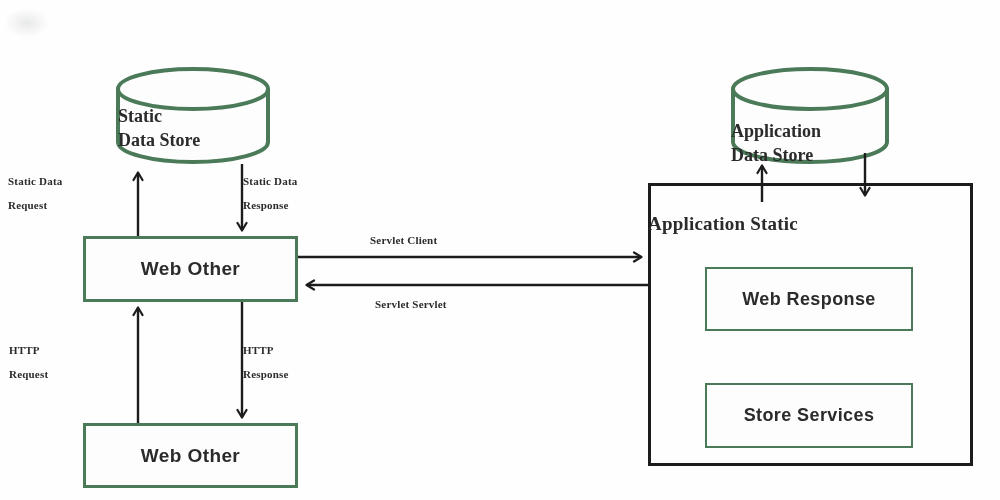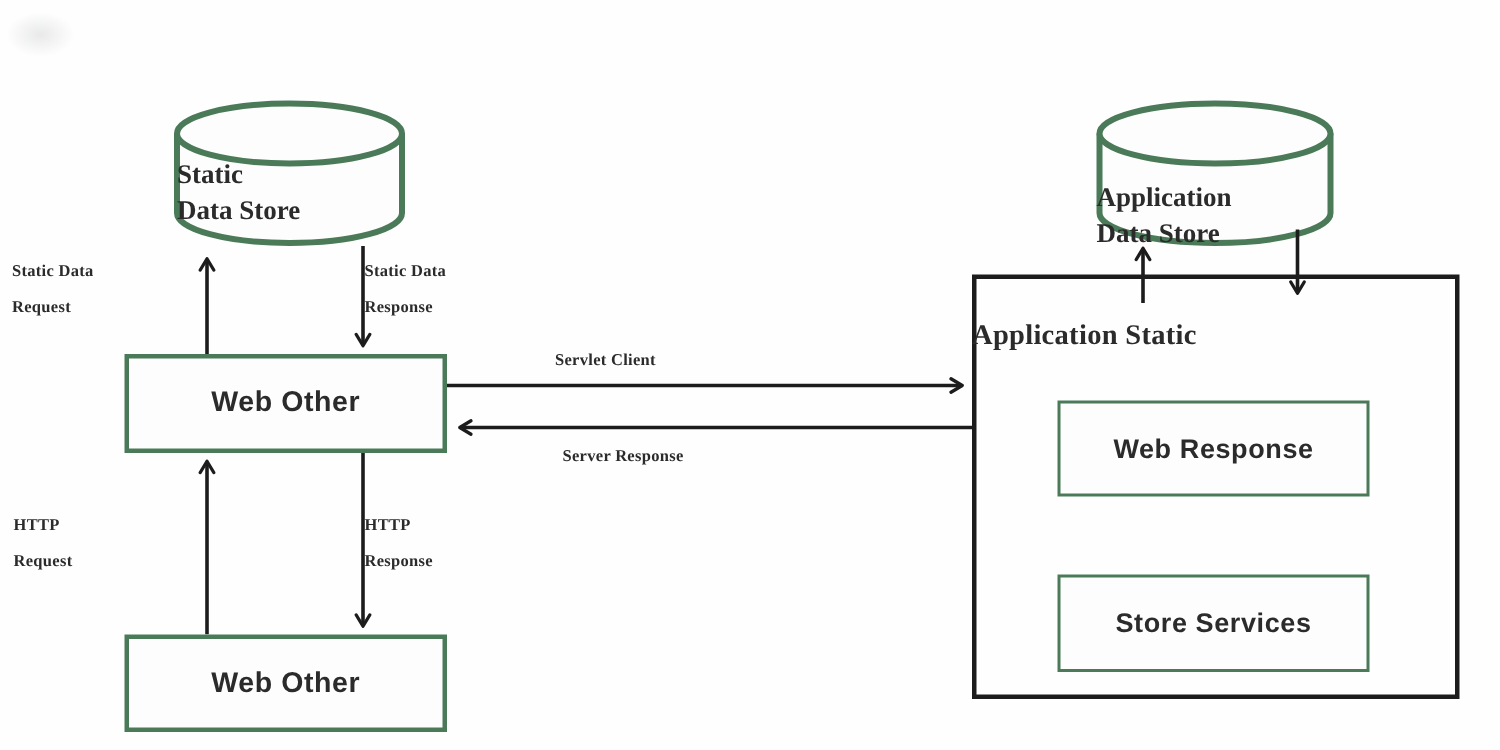--- a/index.html
+++ b/index.html
@@ -134,15 +134,15 @@
   </div>
   <div class="edge-label" style="left:9px; top:338px; width:130px;">
     <span class="ln">HTTP</span>
     <span class="ln">Request</span>
   </div>
   <div class="edge-label" style="left:243px; top:338px; width:132px;">
     <span class="ln">HTTP</span>
     <span class="ln">Response</span>
   </div>
   <div class="edge-label single-line" style="left:370px; top:229px; width:202px;">Servlet Client</div>
-  <div class="edge-label single-line" style="left:375px; top:293px; width:205px;">Server Response</div>
+  <div class="edge-label single-line" style="left:375px; top:293px; width:205px;">Servlet Servlet</div>
 
 </div>
 
 </body></html>

